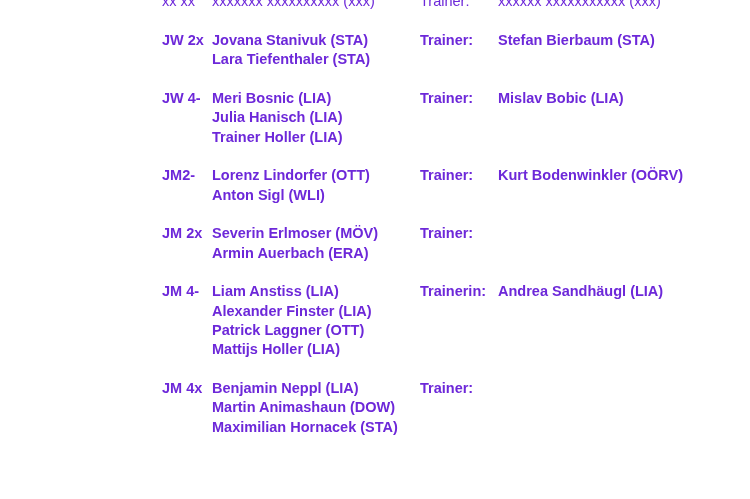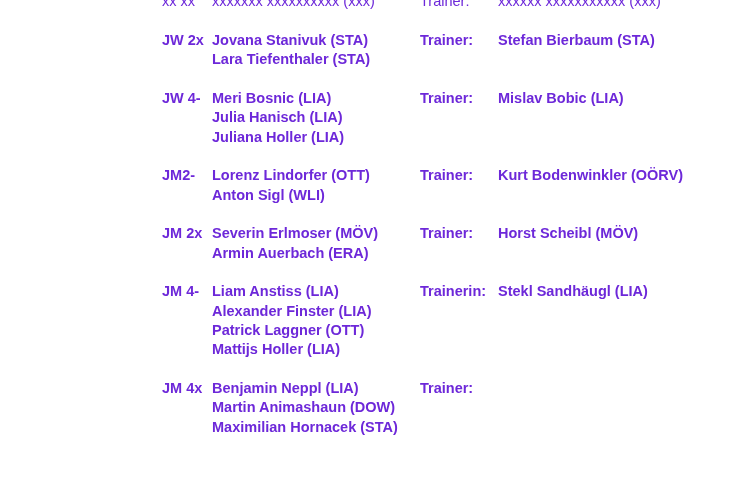--- a/index.html
+++ b/index.html
@@ -80,50 +80,49 @@
         <div class="row">
           <span class="col-category">JW 4-</span>
           <span class="col-trainer-label">Trainer:</span>
           <span class="col-trainer-name">Mislav Bobic (LIA)</span>
           <span class="col-athlete">Meri Bosnic (LIA)</span>
         </div>
         <div class="row">
           <span class="col-athlete">Julia Hanisch (LIA)</span>
         </div>
         <div class="row">
-          <span class="col-athlete">Juliana Holler (LIA)</span>
+          <span class="col-athlete">Trainer Holler (LIA)</span>
         </div>
       </div>
       <div class="section">
         <div class="row">
           <span class="col-category">JM2-</span>
           <span class="col-trainer-label">Trainer:</span>
           <span class="col-trainer-name">Kurt Bodenwinkler (OÖRV)</span>
           <span class="col-athlete">Lorenz Lindorfer (OTT)</span>
         </div>
         <div class="row">
           <span class="col-athlete">Anton Sigl (WLI)</span>
         </div>
       </div>
       <div class="section">
         <div class="row">
           <span class="col-category">JM 2x</span>
           <span class="col-trainer-label">Trainer:</span>
-          <span class="col-trainer-name">Horst Scheibl (MÖV)</span>
           <span class="col-athlete">Severin Erlmoser (MÖV)</span>
         </div>
         <div class="row">
           <span class="col-athlete">Armin Auerbach (ERA)</span>
         </div>
       </div>
       <div class="section">
         <div class="row">
           <span class="col-category">JM 4-</span>
           <span class="col-trainer-label">Trainerin:</span>
-          <span class="col-trainer-name">Stekl Sandhäugl (LIA)</span>
+          <span class="col-trainer-name">Andrea Sandhäugl (LIA)</span>
           <span class="col-athlete">Liam Anstiss (LIA)</span>
         </div>
         <div class="row">
           <span class="col-athlete">Alexander Finster (LIA)</span>
         </div>
         <div class="row">
           <span class="col-athlete">Patrick Laggner (OTT)</span>
         </div>
         <div class="row">
           <span class="col-athlete">Mattijs Holler (LIA)</span>

